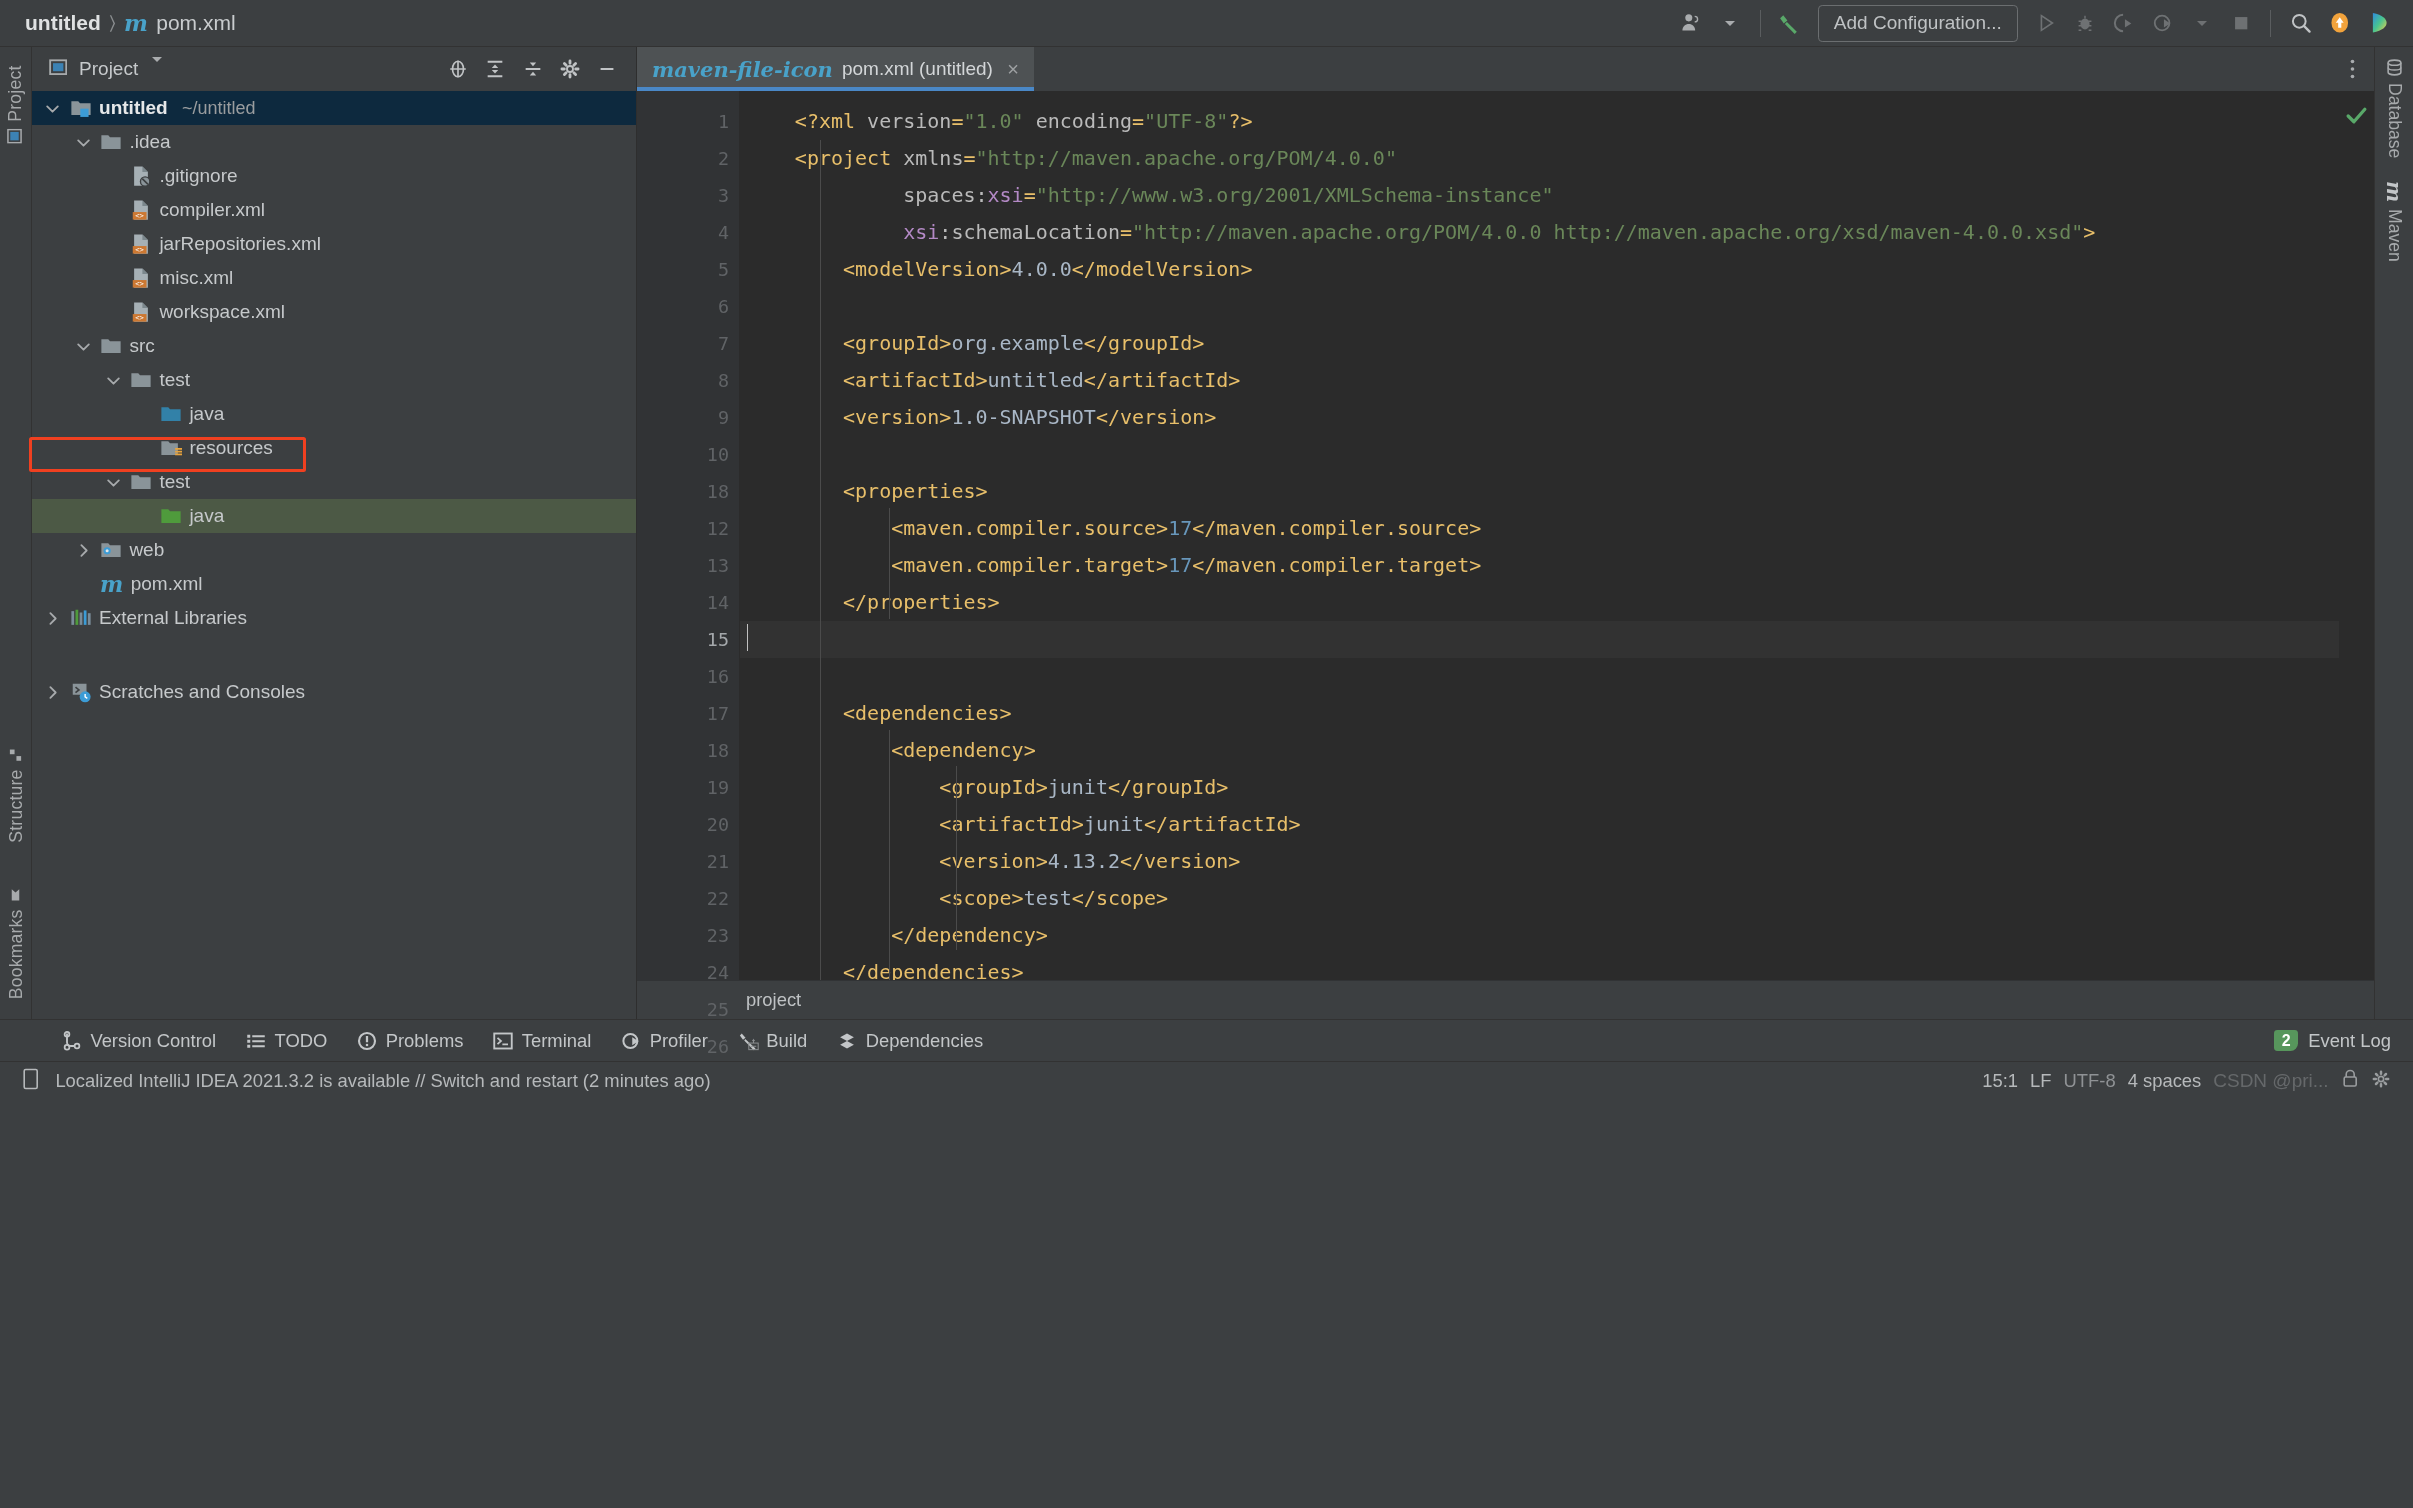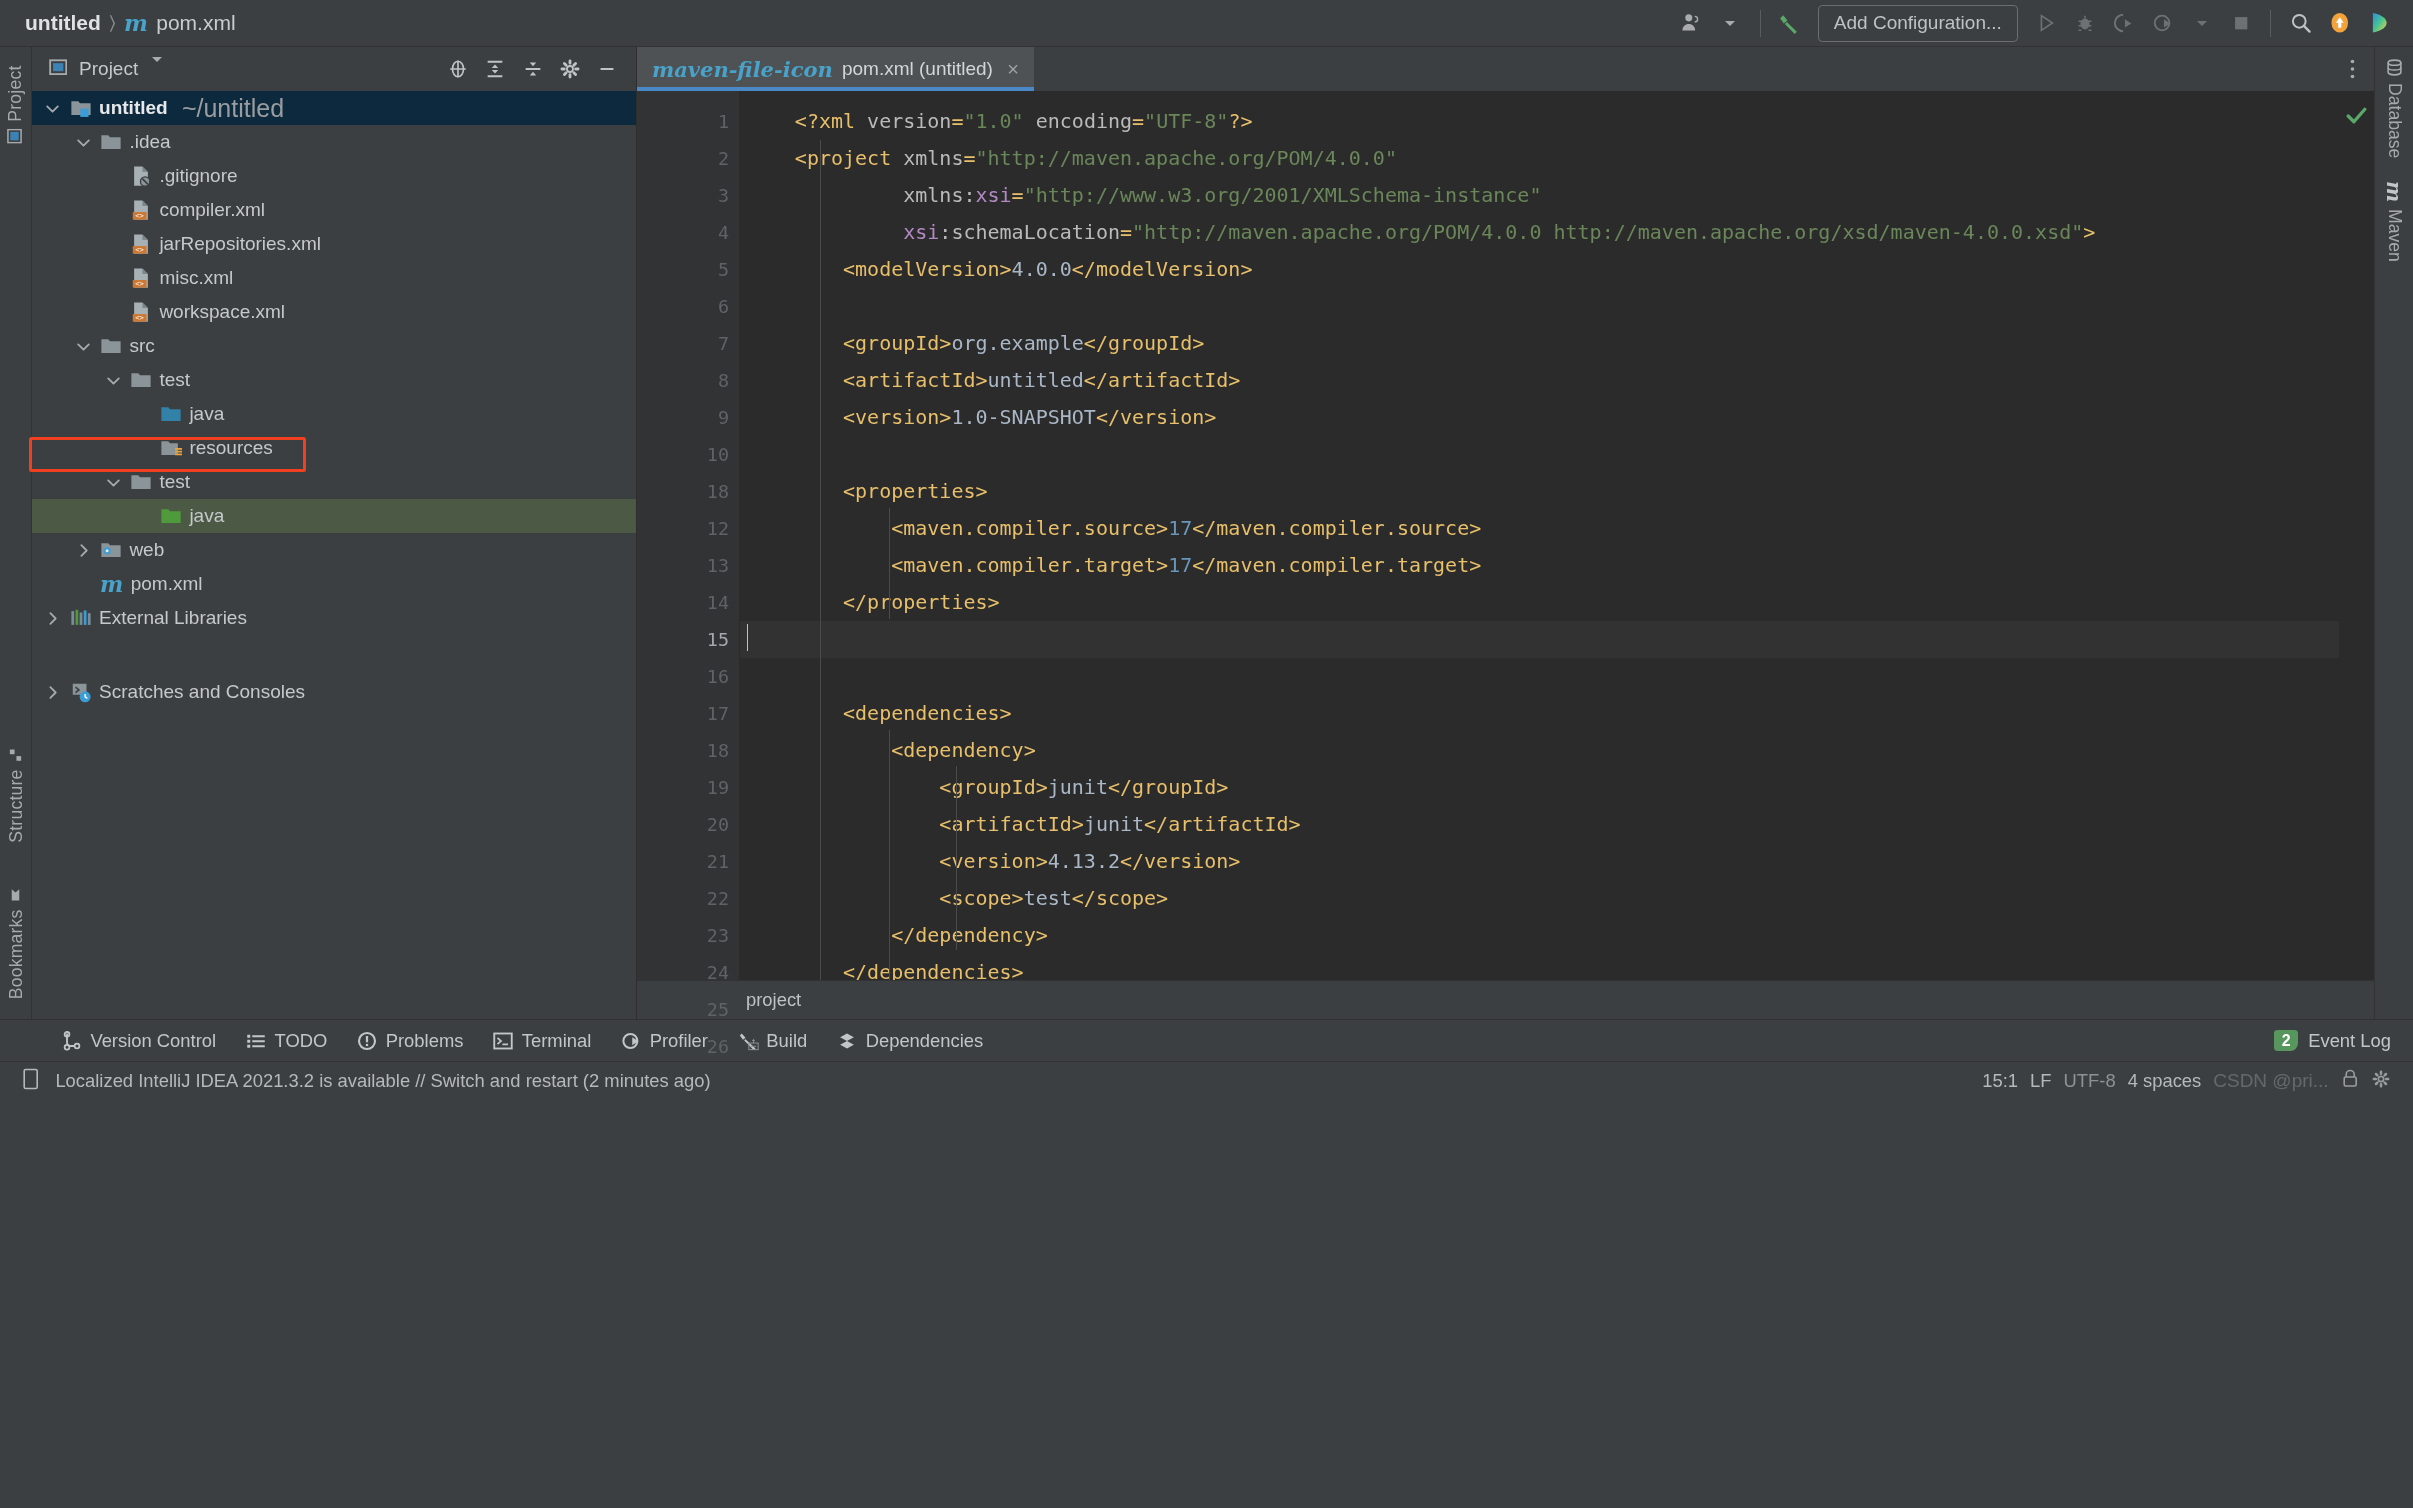--- a/index.html
+++ b/index.html
@@ -66,21 +66,21 @@
   .hicon { width: 34px; height: 34px; display: flex; align-items: center; justify-content: center; }
 
   .tree { flex: 1; overflow: hidden; padding-bottom: 5px; font-size: 19px; color: #c6c9cb; }
   .trow { height: 34px; display: flex; align-items: center; gap: 7.5px; padding-right: 6.7px; white-space: nowrap; position: relative; }
   .trow.sel-blue { background: #0d293e; }
   .trow.sel-green { background: #4c5945; }
   .arrow { width: 18.4px; display: flex; align-items: center; justify-content: center; flex: 0 0 18.4px; }
   .arrow.empty { visibility: hidden; }
   .tlabel { color: #c6c9cb; }
   .tlabel.bold { font-weight: bold; color: #e6e8e9; }
-  .tsub { color: #9a9d9f; margin-left: 6.7px; font-size: 25px; text-align: center; }
+  .tsub { color: #9a9d9f; margin-left: 6.7px; font-size: 18px; text-align: center; }
 
   .redbox { position: absolute; border: 3.4px solid #f04020; border-radius: 2.5px; pointer-events: none; }
 
   
   .editorcol { flex: 1; display: flex; flex-direction: column; min-width: 0; background: #2b2b2b; }
   .tabbar { height: 44px; min-height: 44px; background: #3c3f41; display: flex; align-items: stretch; }
   .tab {
     display: flex; align-items: center; gap: 9.2px; padding: 0 15px 0 15px;
     background: #4e5254; position: relative; font-size: 19px; color: #d3d6d8;
   }
@@ -703,21 +703,21 @@
                     <rect x="3" y="2" width="10" height="7" fill="none" stroke="#8b8e90" stroke-width="1.1"></rect>
                     <path d="M5 5.5h6" stroke="#8b8e90" stroke-width="1.1"></path>
                     <path d="M8 9 v3.5 l-1.3 -1.3 M8 12.5 l1.3 -1.3" stroke="#8b8e90" stroke-width="1.1" fill="none"></path>
                   </g>
                 </svg></span>
             </div>
           </div>
         <div class="codearea" id="codearea">
             <div class="cline"><span class="txt">    </span><span class="tag">&lt;?xml </span><span class="attr">version</span><span class="tag">=</span><span class="str">"1.0"</span><span class="attr"> encoding</span><span class="tag">=</span><span class="str">"UTF-8"</span><span class="tag">?&gt;</span></div>
             <div class="cline"><span class="txt">    </span><span class="tag">&lt;project </span><span class="attr">xmlns</span><span class="tag">=</span><span class="str">"http://maven.apache.org/POM/4.0.0"</span></div>
-            <div class="cline"><span class="txt">             </span><span class="attr">xmlns:</span><span class="ns">xsi</span><span class="tag">=</span><span class="str">"http://www.w3.org/2001/XMLSchema-instance"</span></div>
+            <div class="cline"><span class="txt">             </span><span class="attr">spaces:</span><span class="ns">xsi</span><span class="tag">=</span><span class="str">"http://www.w3.org/2001/XMLSchema-instance"</span></div>
             <div class="cline"><span class="txt">             </span><span class="ns">xsi</span><span class="attr">:schemaLocation</span><span class="tag">=</span><span class="str">"http://maven.apache.org/POM/4.0.0 http://maven.apache.org/xsd/maven-4.0.0.xsd"</span><span class="tag">&gt;</span></div>
             <div class="cline"><span class="txt">        </span><span class="tag">&lt;modelVersion&gt;</span><span class="txt">4.0.0</span><span class="tag">&lt;/modelVersion&gt;</span></div>
             <div class="cline"></div>
             <div class="cline"><span class="txt">        </span><span class="tag">&lt;groupId&gt;</span><span class="txt">org.example</span><span class="tag">&lt;/groupId&gt;</span></div>
             <div class="cline"><span class="txt">        </span><span class="tag">&lt;artifactId&gt;</span><span class="txt">untitled</span><span class="tag">&lt;/artifactId&gt;</span></div>
             <div class="cline"><span class="txt">        </span><span class="tag">&lt;version&gt;</span><span class="txt">1.0-SNAPSHOT</span><span class="tag">&lt;/version&gt;</span></div>
             <div class="cline"></div>
             <div class="cline"><span class="txt">        </span><span class="tag">&lt;properties&gt;</span></div>
             <div class="cline"><span class="txt">            </span><span class="tag">&lt;maven.compiler.source&gt;</span><span class="num">17</span><span class="tag">&lt;/maven.compiler.source&gt;</span></div>
             <div class="cline"><span class="txt">            </span><span class="tag">&lt;maven.compiler.target&gt;</span><span class="num">17</span><span class="tag">&lt;/maven.compiler.target&gt;</span></div>

